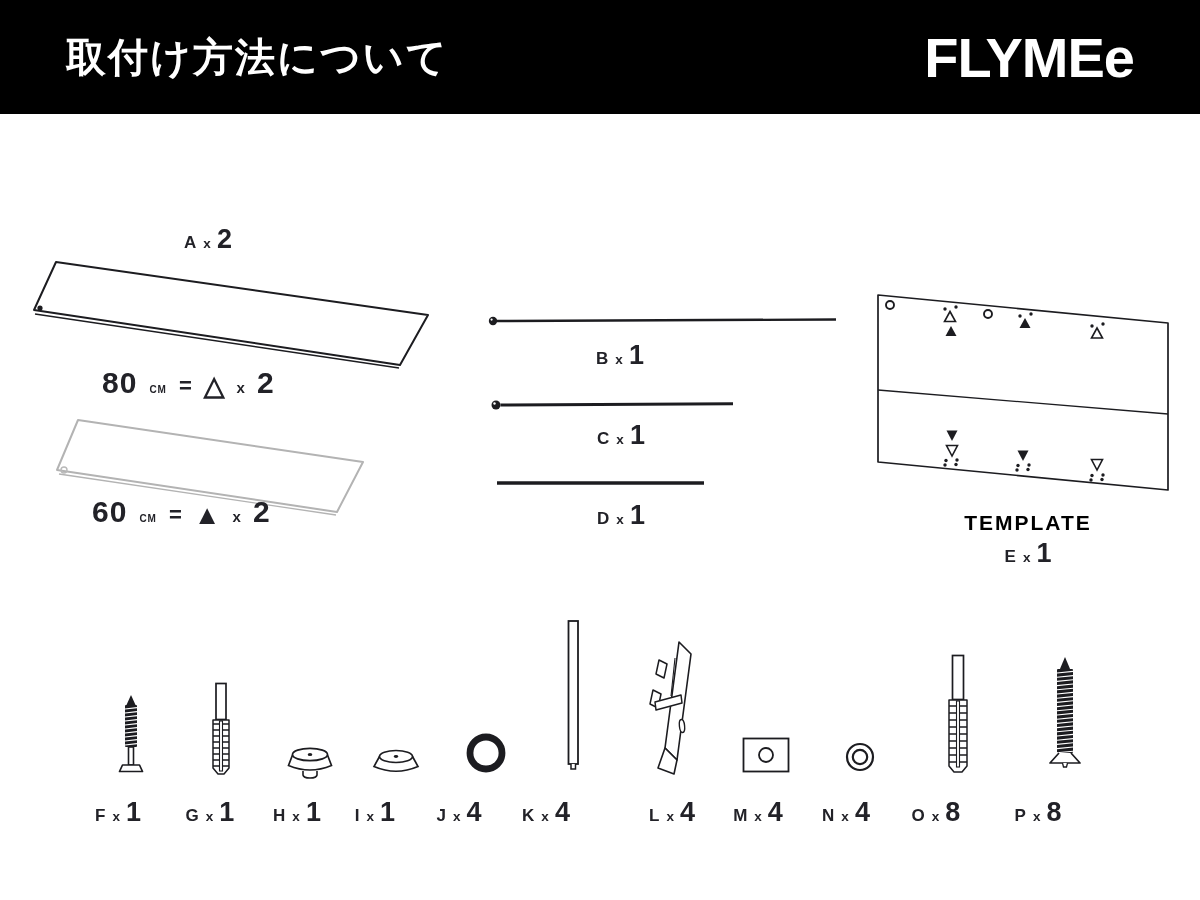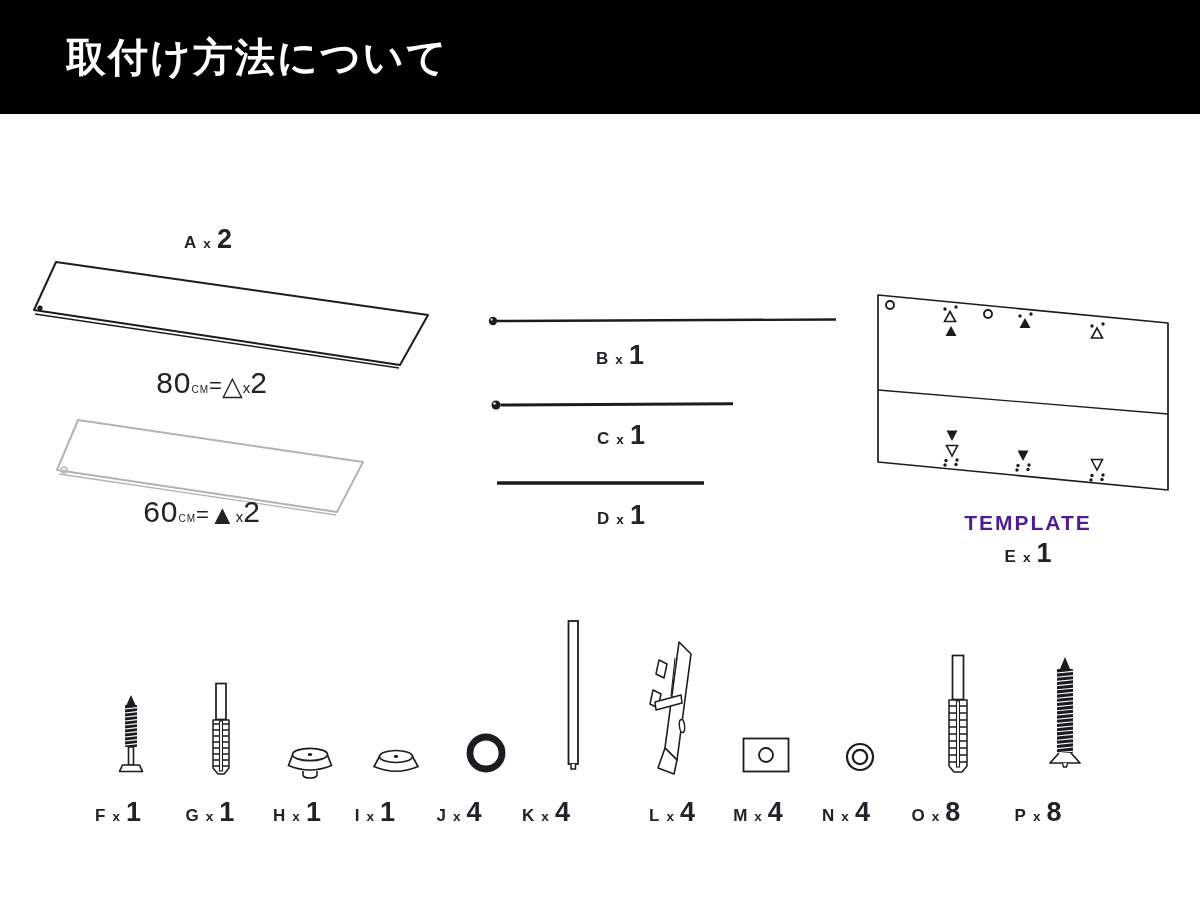--- a/index.html
+++ b/index.html
@@ -15,40 +15,41 @@
   .logo{color:#fff;font-size:56px;font-weight:bold;letter-spacing:-1px;white-space:nowrap;}
 
   
   .lbl{position:absolute;display:flex;align-items:baseline;justify-content:center;
        gap:6px;font-weight:bold;color:#222228;width:110px;}
   .l-sm{font-size:17px;letter-spacing:1px;}
   .l-x{font-size:13.5px;}
   .l-num{font-size:27px;}
 
   
-  .size-lbl{position:absolute;display:flex;align-items:baseline;justify-content:center;
-            gap:0;font-weight:normal;color:#222228;width:220px;}
+  .size-lbl{position:absolute;display:flex;align-items:baseline;justify-content:flex-start;
+            gap:12px;font-weight:bold;color:#222228;width:220px;}
   .s-num{font-size:30px;letter-spacing:1px;}
   .s-unit{font-size:10px;text-transform:uppercase;letter-spacing:1px;}
   .s-eq{font-size:22px;}
   .s-tri{font-size:27px;line-height:1;transform:translateY(2px);}
   .s-x{font-size:15px;}
 
   .tpl-name{position:absolute;left:953px;top:511px;width:150px;text-align:center;
-            font-size:21px;font-weight:bold;letter-spacing:2px;color:#4c1d95;}
+            font-size:21px;font-weight:bold;letter-spacing:2px;color:#000000;}
 
   svg{position:absolute;display:block;}
 </style>
 </head>
 <body>
 
 <div class="page">
 
   <div class="topbar">
     <div class="title">取付け方法について</div>
+    <div class="logo">FLYMEe</div>
   </div>
 
   <div class="lbl" style="left:153px;top:224px;">
     <span class="l-sm">A</span>
     <span class="l-x">x</span>
     <span class="l-num">2</span>
   </div>
 
   <svg style="left:22px;top:248px;" width="420" height="130" viewBox="0 0 420 130">
     <path d="M34,14 L406,67 L378,117 L12,62 Z" fill="#fff" stroke="#1c1c20" stroke-width="2" stroke-linejoin="round"></path>

